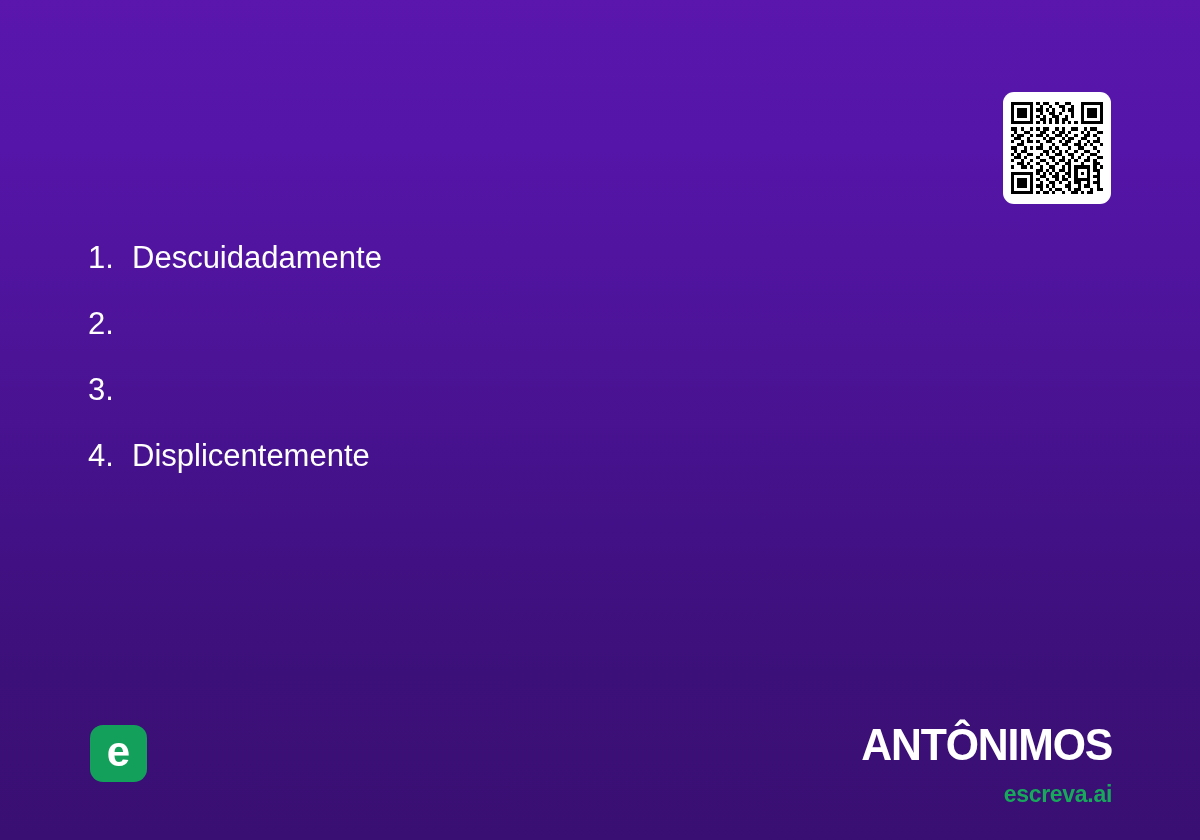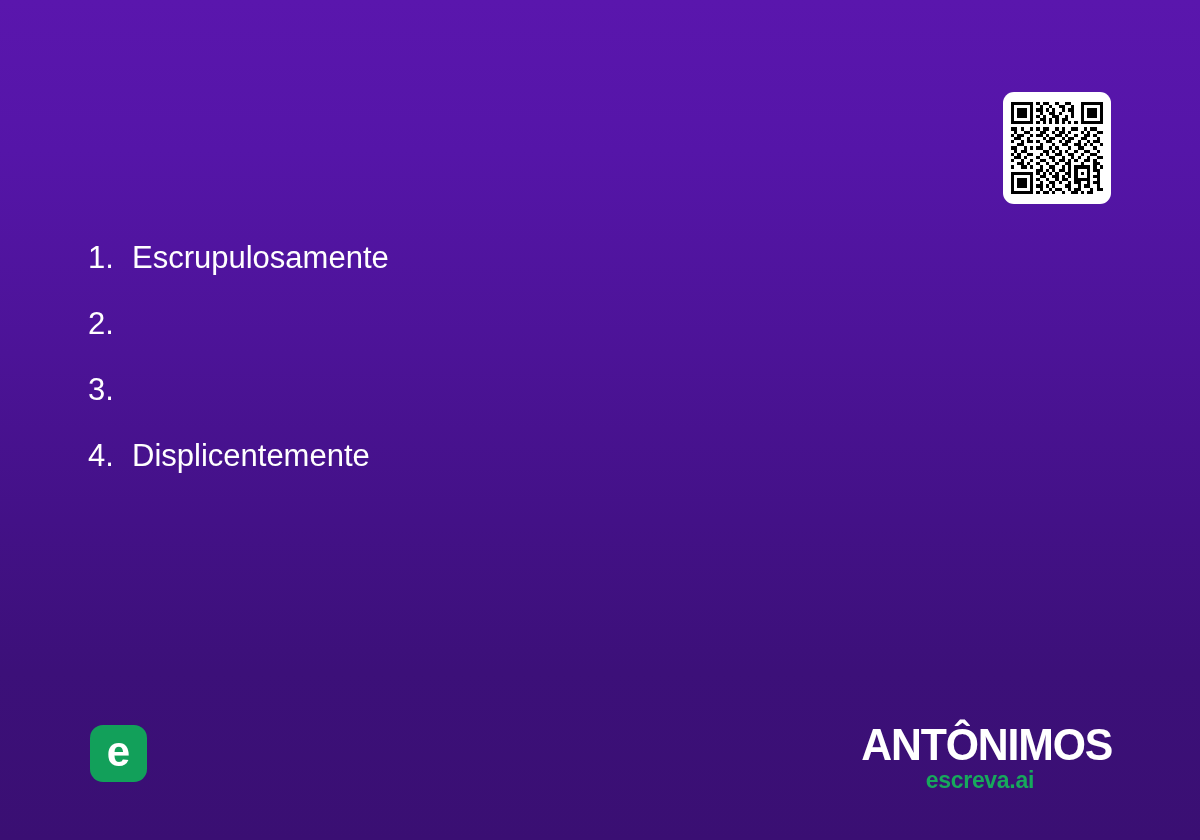--- a/index.html
+++ b/index.html
@@ -139,39 +139,38 @@
     line-height: 45px;
     font-weight: 700;
     letter-spacing: -1.2px;
     color: #ffffff;
     transform: scaleX(0.95);
     transform-origin: right center;
   }
 
   #footer-logo-sub {
     display: block;
-    margin-top: 1px;
+    margin-top: 15px;
     font-size: 23px;
     line-height: 24px;
     font-weight: 700;
     letter-spacing: -0.3px;
     color: #17a85c;
-    text-align: center;
   }
 </style>
 </head>
 <body>
 
 <div id="card">
 
 
   <ul id="antonyms-list">
     <li class="antonym-row">
       <span class="antonym-index">1.</span>
-      <span class="antonym-text">Escrupulosamente</span>
+      <span class="antonym-text">Descuidadamente</span>
     </li>
     <li class="antonym-row">
       <span class="antonym-index">2.</span>
     </li>
     <li class="antonym-row">
       <span class="antonym-index">3.</span>
     </li>
     <li class="antonym-row">
       <span class="antonym-index">4.</span>
       <span class="antonym-text">Displicentemente</span>

